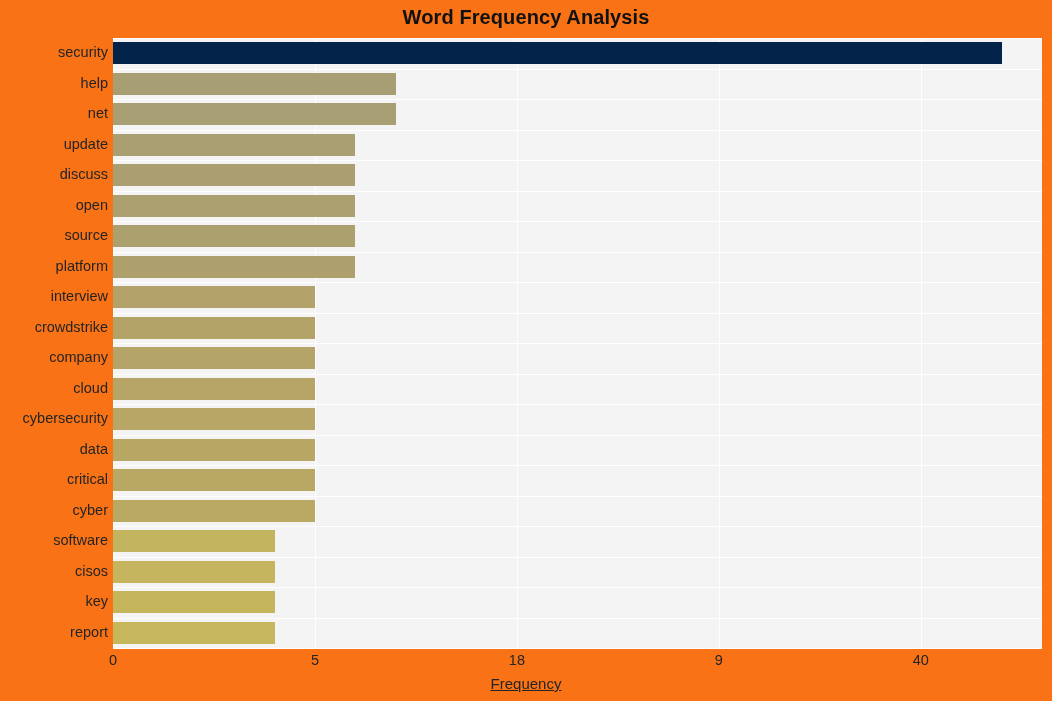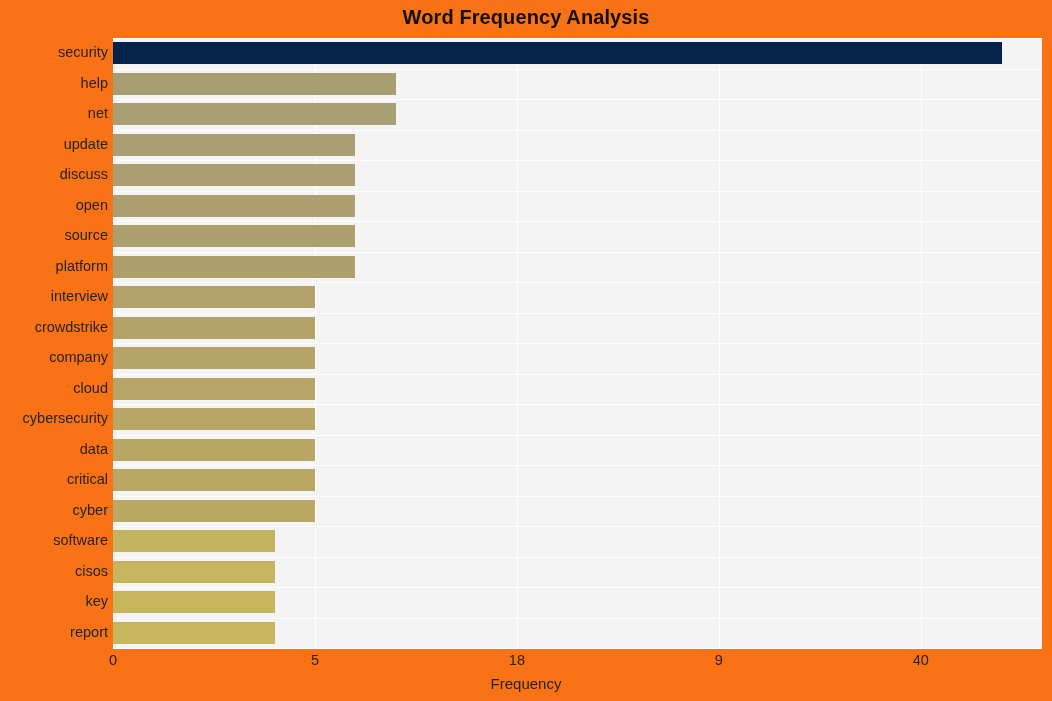--- a/index.html
+++ b/index.html
@@ -97,20 +97,21 @@
   }
 
   #xaxis-label {
     position: absolute;
     left: 0;
     top: 675px;
     width: 1052px;
     text-align: center;
     font-size: 15px;
     color: #242424;
+    text-decoration: underline;
   }
 </style>
 </head>
 <body style="background: rgb(255, 255, 255);">
 
 <div id="chart-root">
 
   <div id="chart-title">Word Frequency Analysis</div>
 
   <div id="plot-area" style="background: rgb(244, 244, 245);">

